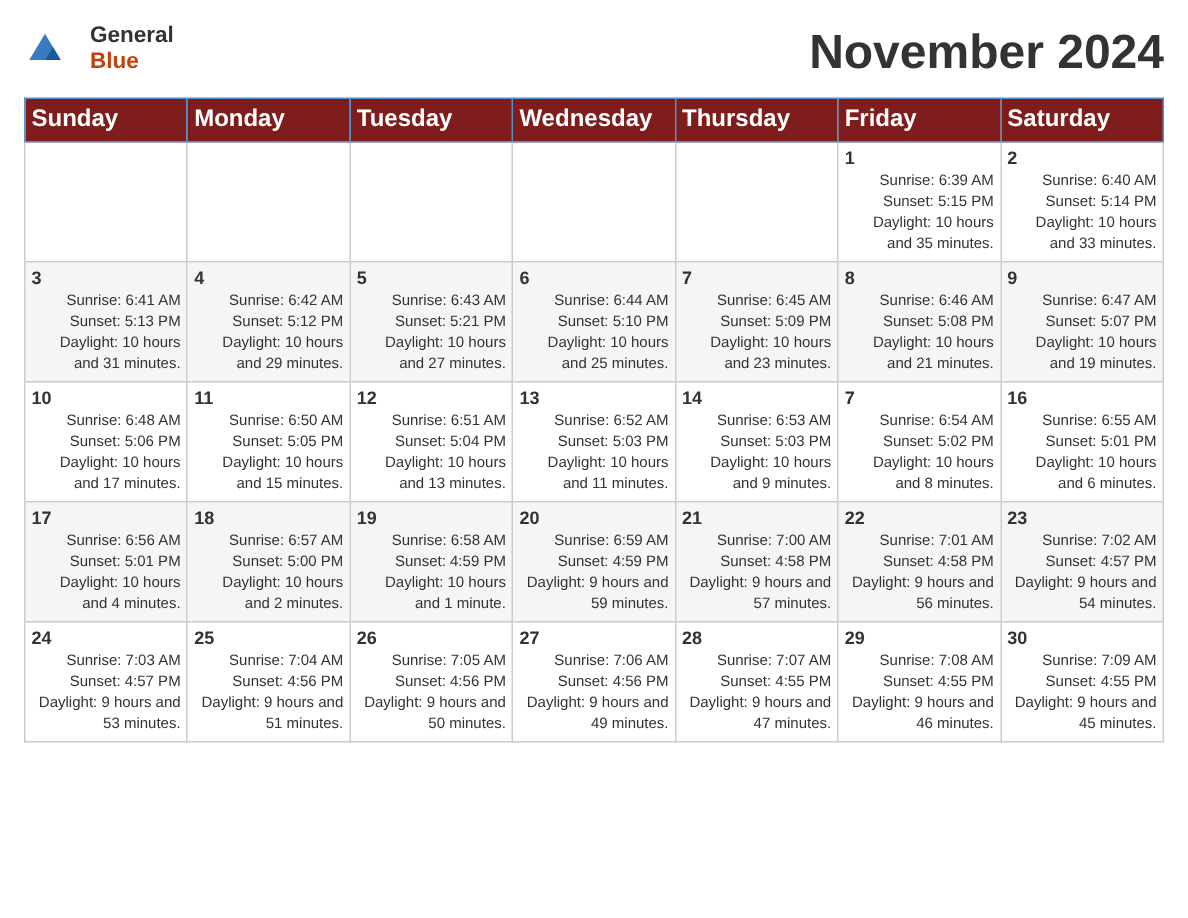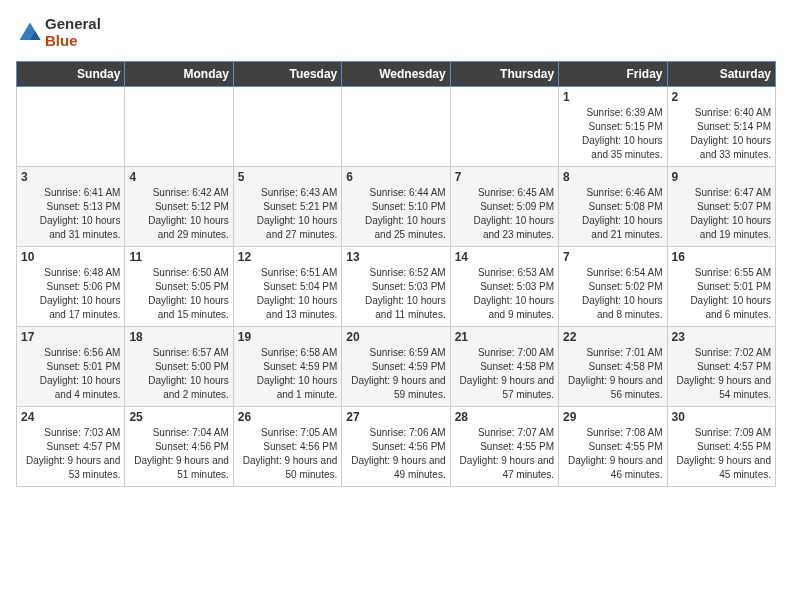--- a/index.html
+++ b/index.html
@@ -12,21 +12,21 @@
     }
     .header-area {
       display: flex;
       justify-content: space-between;
       align-items: flex-start;
       margin-bottom: 12px;
     }
     .logo {
       display: flex;
       align-items: center;
-      gap: 1px;
+      gap: 16px;
     }
     .logo-text {
       display: flex;
       flex-direction: column;
       line-height: 1.1;
     }
     .logo-general {
       font-size: 15px;
       font-weight: bold;
       color: #333;
@@ -51,26 +51,26 @@
     .location-title {
       font-size: 16px;
       color: #555;
     }
     table {
       width: 100%;
       border-collapse: collapse;
       table-layout: fixed;
     }
     thead tr th {
-      background-color: #404040;
+      background-color: #7f1d1d;
       color: #fff;
-      font-size: 12px;
+      font-size: 16px;
       font-weight: bold;
       padding: 5px 4px;
-      text-align: right;
+      text-align: left;
       border: 1px solid #5590cc;
     }
     tbody tr td {
       border: 1px solid #ccc;
       vertical-align: top;
       padding: 3px 4px;
       font-size: 10px;
       color: #333;
       height: 80px;
       background: #fff;
@@ -102,20 +102,21 @@
     <svg class="logo-icon" viewBox="0 0 32 32">
       <polygon points="16,4 28,24 4,24" fill="#3a7abf"></polygon>
       <polygon points="22,14 28,24 16,24" fill="#1a5a9f"></polygon>
     </svg>
     <div class="logo-text">
       <span class="logo-general">General</span>
       <span class="logo-blue">Blue</span>
     </div>
   </div>
   <div class="title-area">
+    <div class="month-title">November 2024</div>
   </div>
 </div>
 
 <table>
   <thead>
     <tr id="weekday-header">
     <th>Sunday</th>
         <th>Monday</th>
         <th>Tuesday</th>
         <th>Wednesday</th>

